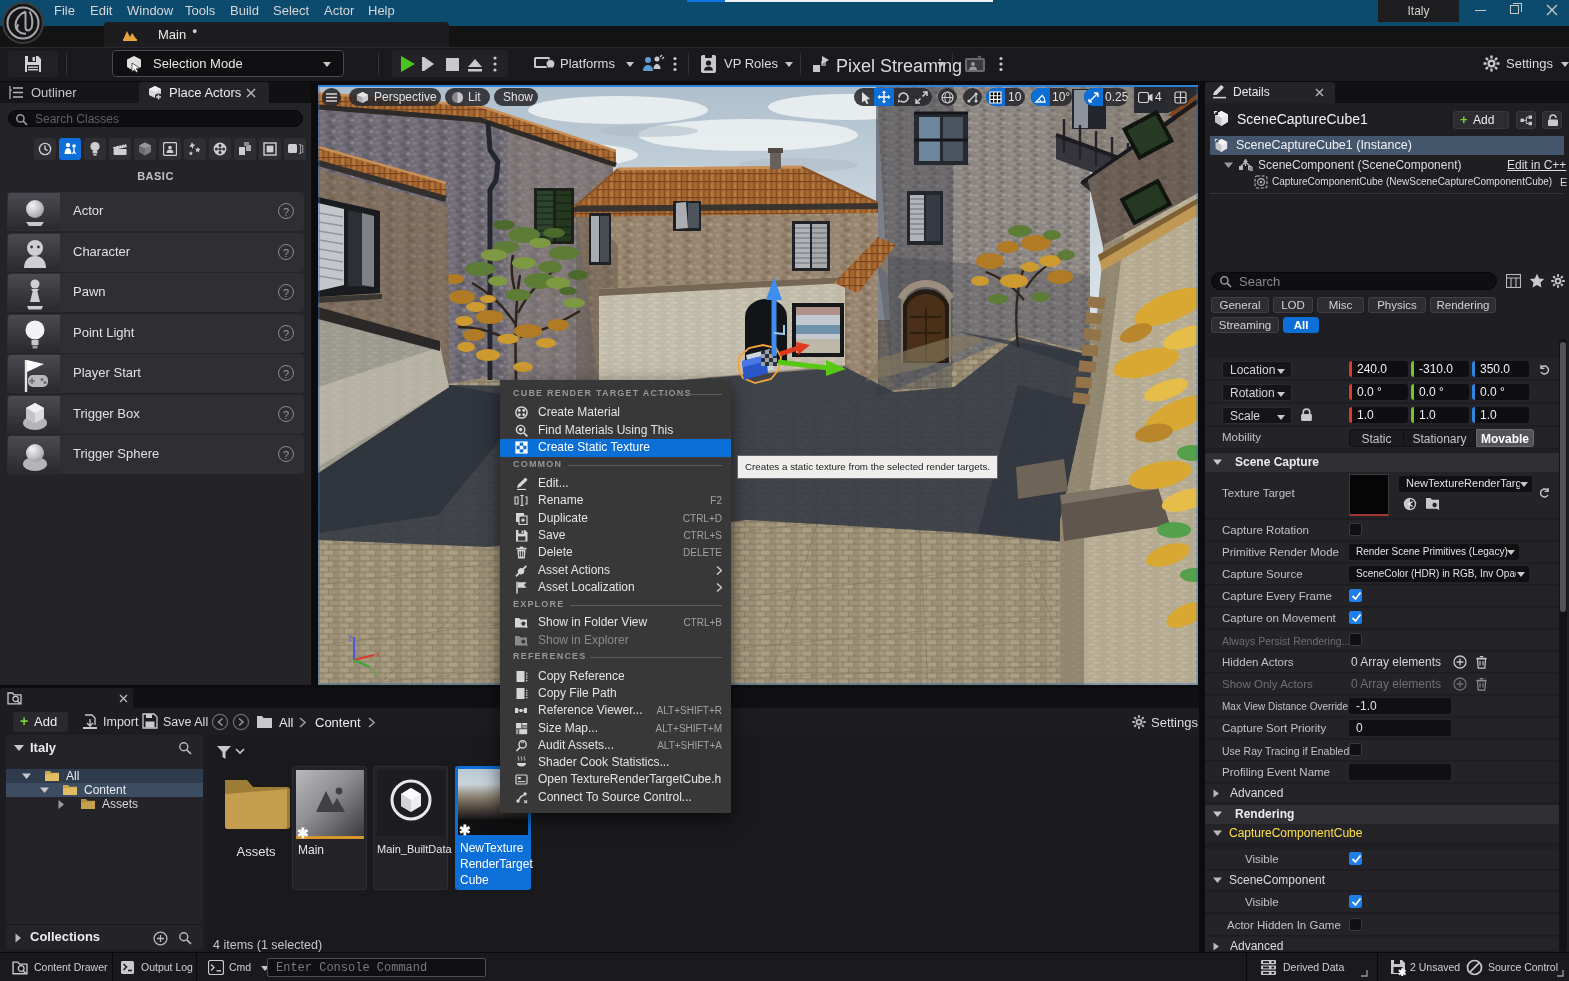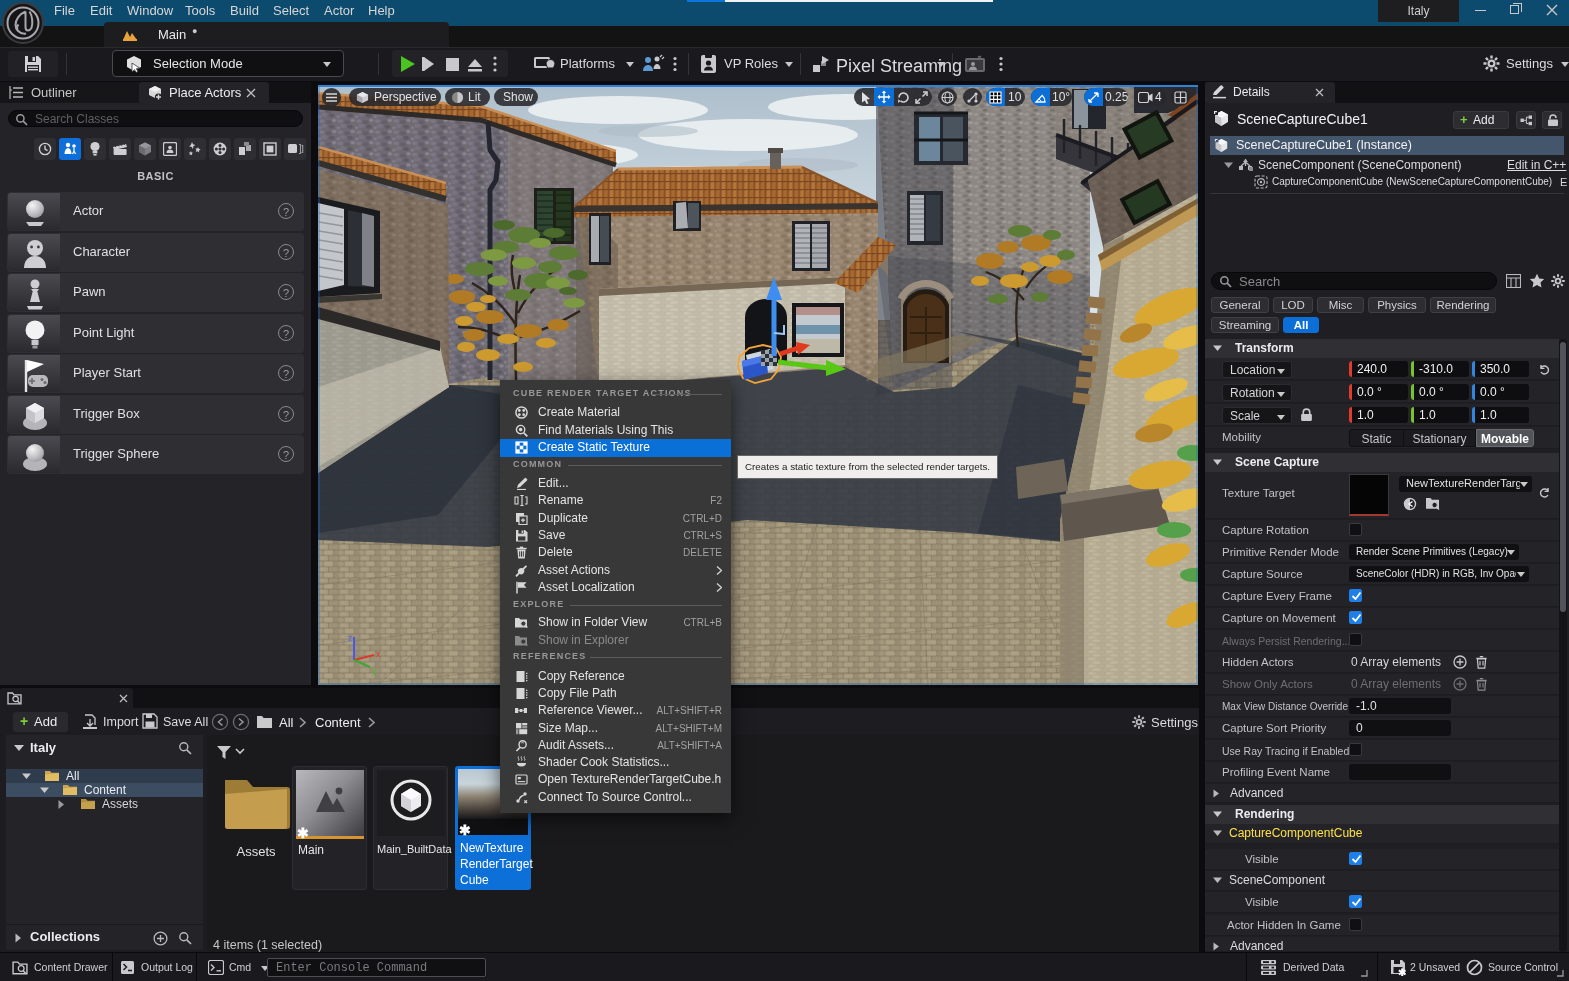--- a/index.html
+++ b/index.html
@@ -958,26 +958,20 @@
       </svg>
 
     <div class="chip" style="left:6px;top:215px;width:58px">General</div>
     <div class="chip" style="left:68px;top:215px;width:40px">LOD</div>
     <div class="chip" style="left:112px;top:215px;width:47px">Misc</div>
     <div class="chip" style="left:163px;top:215px;width:58px">Physics</div>
     <div class="chip" style="left:225px;top:215px;width:66px">Rendering</div>
     <div class="chip" style="left:6px;top:235px;width:68px">Streaming</div>
     <div class="chip" style="left:78px;top:235px;width:36px;background:#0c6fd8;border-color:#0c6fd8;color:#fff;font-weight:bold">All</div>
 
-    <div class="sechead" style="top:257px">
-        <svg style="position:absolute;left:8px;top:6px" width="9" height="7">
-          <path d="M0 0.5 L9 0.5 L4.5 6 Z" fill="#c9c9cb"></path>
-        </svg>
-        <span style="position:absolute;left:30px;top:2px">Transform</span>
-      </div>
     <div class="prow" style="top:276px;height:22px">
       <div style="position:absolute;left:17px;top:3px;width:70px;height:17px;background:#151518;border:1px solid #2c2c30;border-radius:3px;color:#d6d6d8;font-size:12px">
           <span style="position:absolute;left:7px;top:1px">Location</span>
           <span class="ddcaret" style="position:absolute;right:6px;top:7px"></span>
         </div>
       <div class="vbox" style="left:144px;width:59px">
           <i style="background:#e13b30"></i>
           <span>240.0</span>
         </div>
       <div class="vbox" style="left:206px;width:58px">

